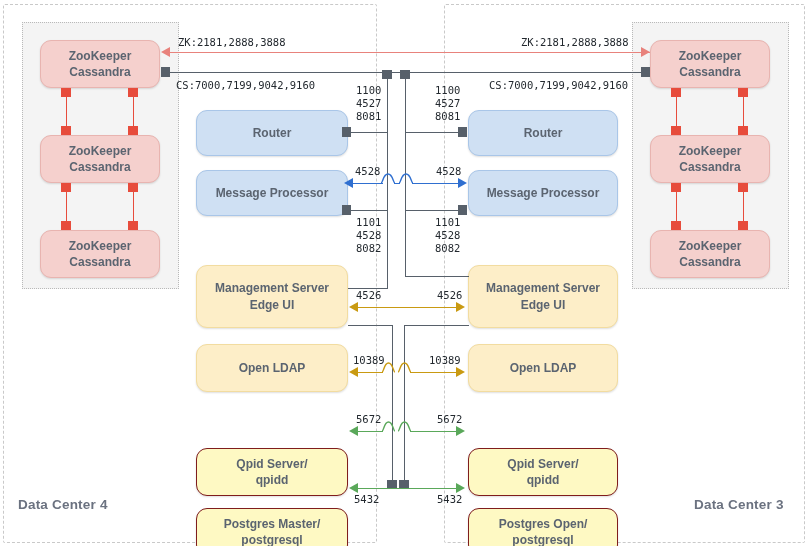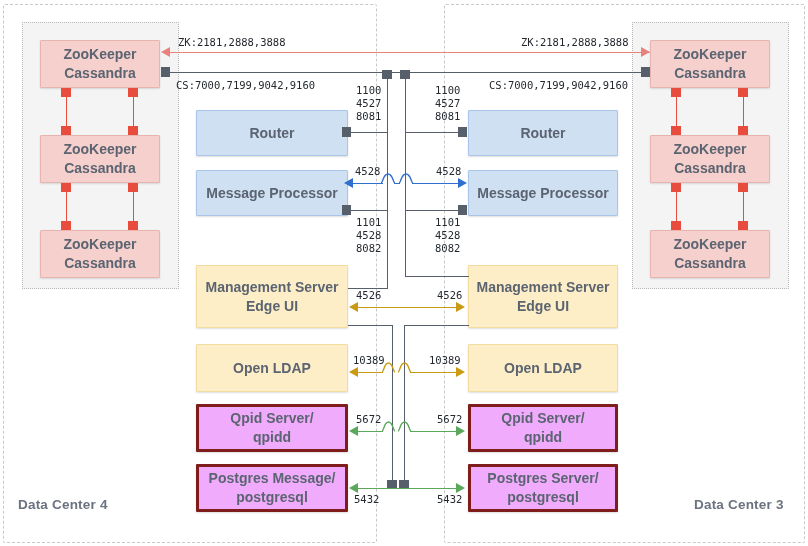--- a/index.html
+++ b/index.html
@@ -16,29 +16,29 @@
             letter-spacing:.2px;white-space:nowrap;}
   #dc1-label{left:18px;top:497px;}
   #dc2-label{left:694px;top:497px;}
 
   
   .zk-group{position:absolute;border:1.6px dotted #b9b9b9;background:#f4f4f4;}
   #zk-group-left{left:22px;top:22px;width:155px;height:265px;}
   #zk-group-right{left:632px;top:22px;width:155px;height:265px;}
 
   
-  .node{position:absolute;border-radius:1px;box-sizing:border-box;
+  .node{position:absolute;border-radius:11px;box-sizing:border-box;
         display:flex;align-items:center;justify-content:center;text-align:center;
-        font-size:14px;font-weight:bold;color:#5b6470;line-height:1.35;
+        font-size:12px;font-weight:bold;color:#5b6470;line-height:1.35;
         box-shadow:0 1px 2px rgba(0,0,0,.13);}
   .node span{display:block;}
   .n-pink {background:#f5d0cd;border:1px solid #e8b4b0;}
   .n-blue {background:#cfe0f3;border:1px solid #a9c6e8;}
   .n-yellow{background:#fdeec8;border:1px solid #f2dca0;}
-  .n-green{background:#f0abfc;border:3px solid #7f1d1d;}
+  .n-green{background:#fef9c3;border:1px solid #7f1d1d;margin-top:44px;}
 
   
   .hline{position:absolute;height:0;border-top-width:1.4px;border-top-style:solid;}
   .vline{position:absolute;width:0;border-left-width:1.4px;border-left-style:solid;}
   .c-gray  {border-color:#57606a;}
   .c-red   {border-color:#e8827c;}
   .c-redA  {border-color:#e74c3c;}
   .c-blue  {border-color:#2f6fd0;}
   .c-gold  {border-color:#c99a12;}
   .c-green {border-color:#5aa85a;}
@@ -120,21 +120,21 @@
       </div>
   </div>
   <div class="node n-green" style="left:196px;top:404px;width:152px;height:48px;">
     <div>
       <span>Qpid Server/</span>
       <span>qpidd</span>
     </div>
   </div>
   <div class="node n-green" style="left:196px;top:464px;width:152px;height:48px;">
     <div>
-      <span>Postgres Message/</span>
+      <span>Postgres Master/</span>
       <span>postgresql</span>
     </div>
   </div>
 
   <div class="node n-pink" style="left:650px;top:40px;width:120px;height:48px;">
     <div>
       <span>ZooKeeper</span>
       <span>Cassandra</span>
     </div>
   </div>
@@ -174,21 +174,21 @@
       </div>
   </div>
   <div class="node n-green" style="left:468px;top:404px;width:150px;height:48px;">
     <div>
       <span>Qpid Server/</span>
       <span>qpidd</span>
     </div>
   </div>
   <div class="node n-green" style="left:468px;top:464px;width:150px;height:48px;">
     <div>
-      <span>Postgres Server/</span>
+      <span>Postgres Open/</span>
       <span>postgresql</span>
     </div>
   </div>
 
   <div class="vline c-redA" style="left:66px;top:96px;height:32px;"></div>
   <div class="ah ah-u a-redA" style="left:61px;top:88px;"></div>
   <div class="ah ah-d a-redA" style="left:61px;top:126px;"></div>
   <div class="vline c-redA" style="left:133px;top:96px;height:32px;"></div>
   <div class="ah ah-u a-redA" style="left:128px;top:88px;"></div>
   <div class="ah ah-d a-redA" style="left:128px;top:126px;"></div>

